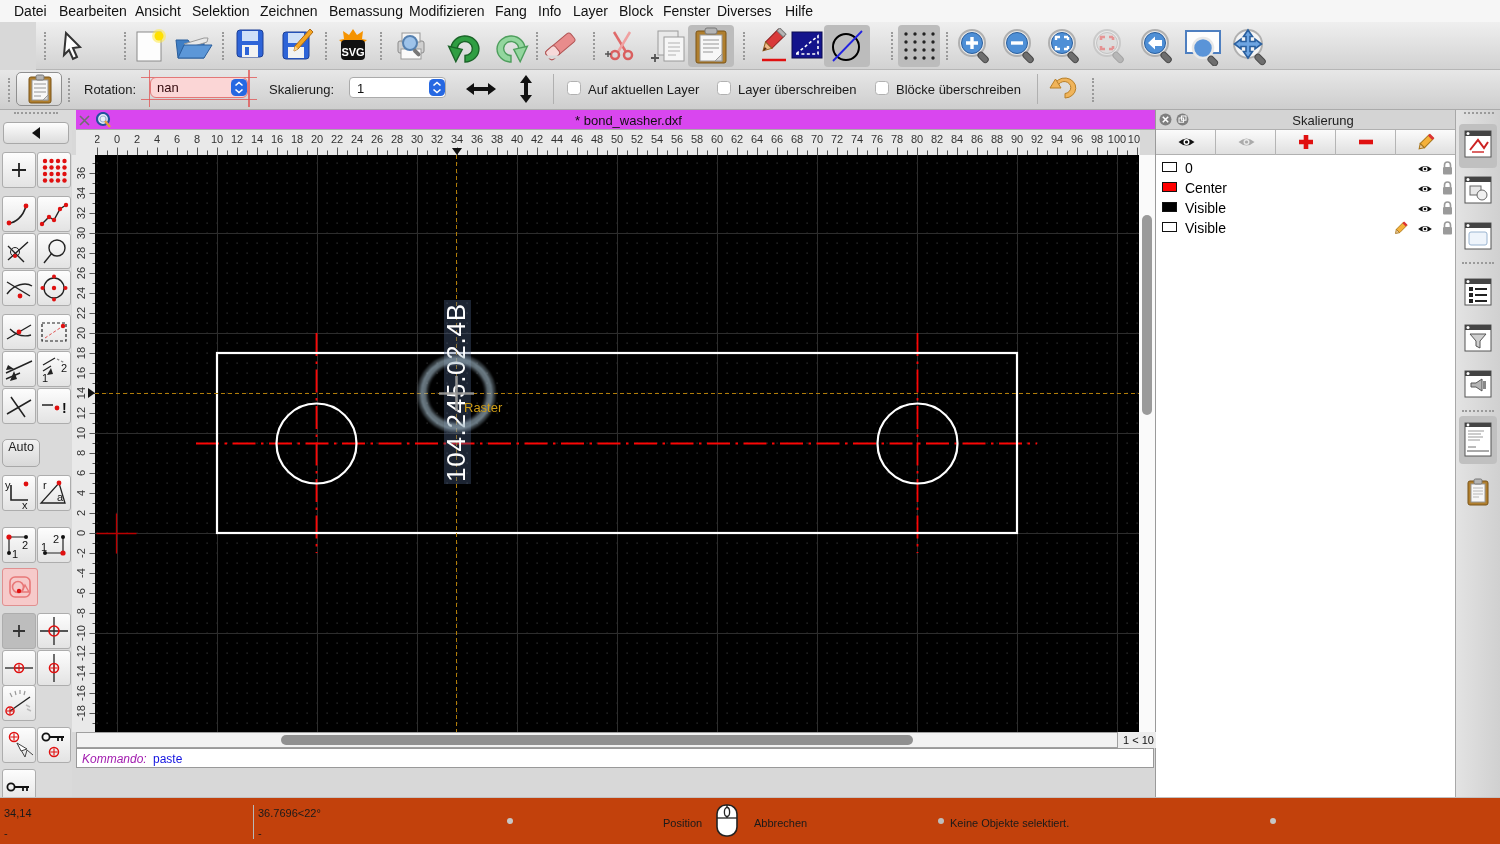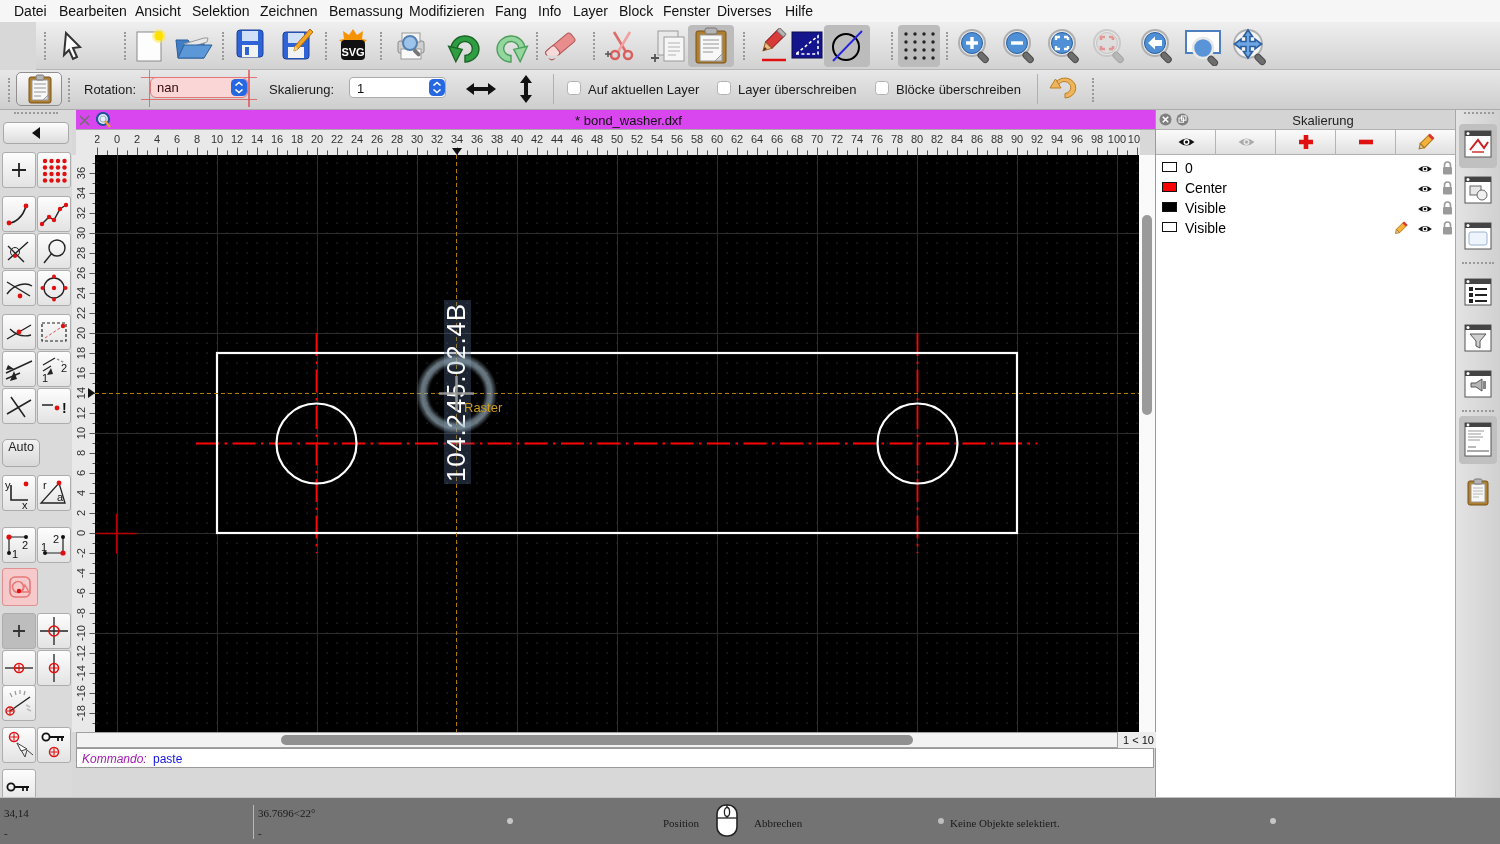--- a/index.html
+++ b/index.html
@@ -43,21 +43,21 @@
 .lcell { position:absolute; top:0; height:25px; border-right:1px solid #b5b5b5; }
 .lrow { position:absolute; left:0; width:300px; height:20px; font-size:14px; color:#000; }
 
 
 #rstrip { position:absolute; left:1455px; top:110px; width:45px; height:688px; background:linear-gradient(90deg,#e3e3e3,#d0d0d0); border-left:1px solid #a8a8a8; }
 
 
 #hscroll { position:absolute; left:76px; top:732px; width:1079px; height:16px; background:#f2f2f2; border:1px solid #a0a0a0; }
 #krow { position:absolute; left:76px; top:748px; width:1078px; height:20px; background:#fff; border:1px solid #999; font-size:12px; }
 #prow { position:absolute; left:76px; top:768px; width:1078px; height:29px; background:#fff; border:1px solid #999; border-top:none; font-size:13px; }
-#statusbar { position:absolute; left:0; top:797px; width:1500px; height:47px; background:#737373; border-top:1px solid #c2c2c2; font-size:11px; color:#1a1a1a;font-family:Liberation Serif, serif; }
+#statusbar { position:absolute; left:0; top:797px; width:1500px; height:47px; background:#c2410c; border-top:1px solid #c2c2c2; font-size:11px; color:#1a1a1a; }
 </style>
 </head>
 <body>
 <div id="app">
   <div id="menubar">
     <span style="left:14px">Datei</span>
     <span style="left:59px">Bearbeiten</span>
     <span style="left:135px">Ansicht</span>
     <span style="left:192px">Selektion</span>
     <span style="left:260px">Zeichnen</span>

